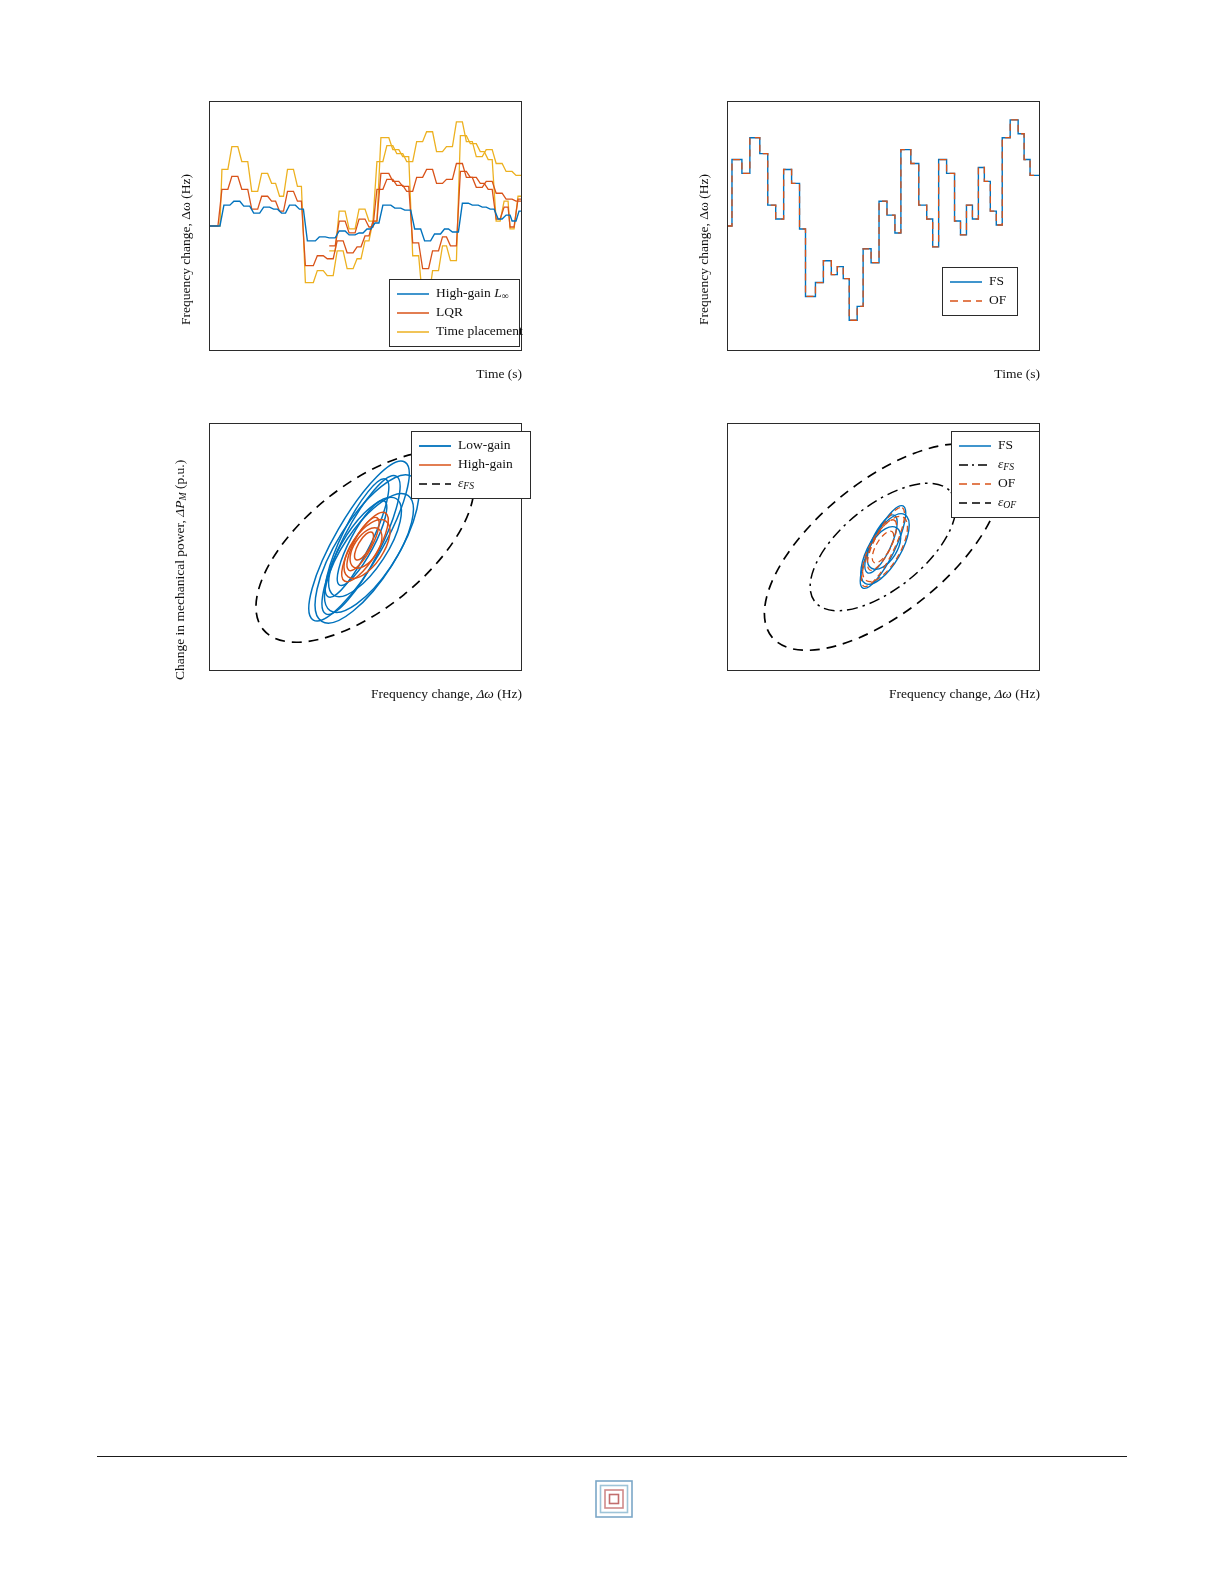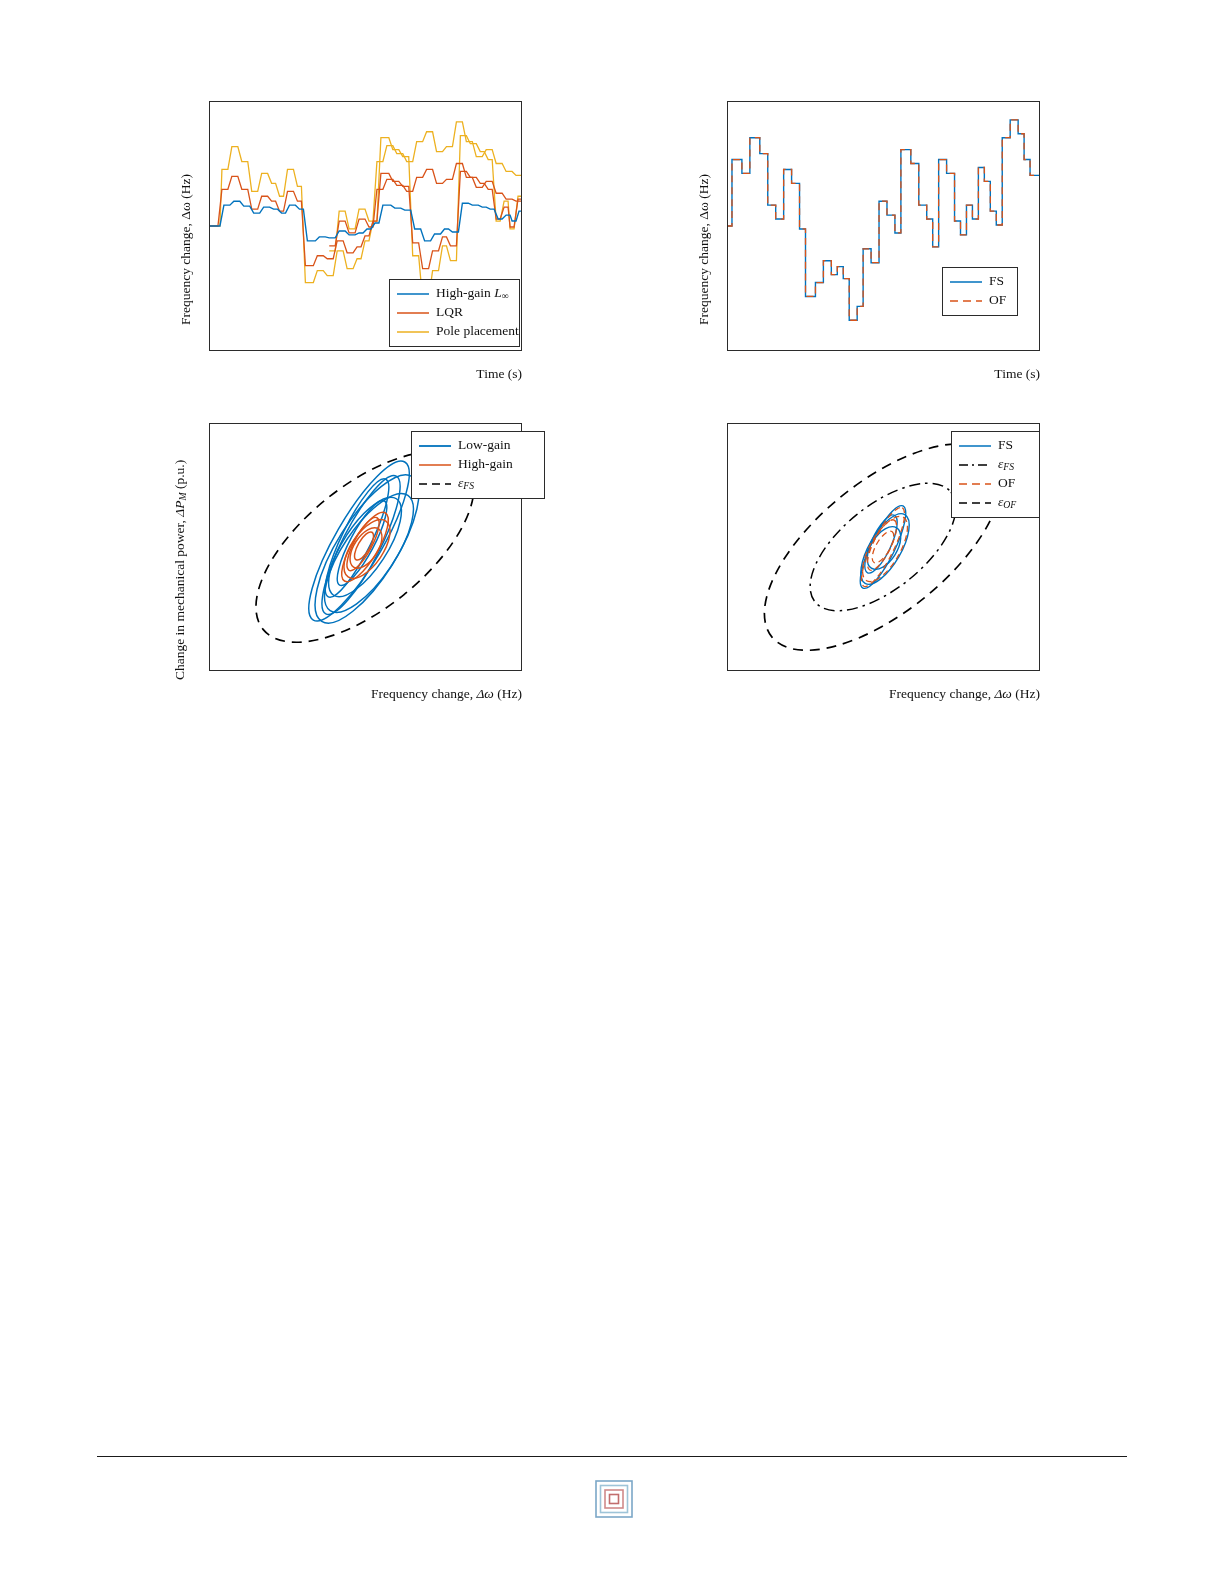--- a/index.html
+++ b/index.html
@@ -150,21 +150,21 @@
             </svg>
         </span>
         <span class="legend-text">LQR</span>
       </div>
       <div class="legend-row">
         <span class="legend-key">
           <svg viewBox="0 0 34 12">
               <line x1="1" y1="6" x2="33" y2="6" stroke="#EDB120" stroke-width="1.5"></line>
             </svg>
         </span>
-        <span class="legend-text">Pole placement</span>
+        <span class="legend-text">Time placement</span>
       </div>
     </div>
 
     <div class="axis-label x" style="left:209px; top:366px; width:313px;">
       <span>Time (s)</span>
     </div>
   </div>
 
   <div class="figure" style="left:600px;top:0;width:560px;height:400px;">
 
@@ -227,21 +227,21 @@
 
           <ellipse cx="156" cy="124" rx="40" ry="13" fill="none" stroke="#D95319" stroke-width="1.5" transform="rotate(-59 156 124)"></ellipse>
           <ellipse cx="158" cy="126" rx="34" ry="16" fill="none" stroke="#D95319" stroke-width="1.5" transform="rotate(-56 158 126)"></ellipse>
           <ellipse cx="154" cy="121" rx="30" ry="9" fill="none" stroke="#D95319" stroke-width="1.5" transform="rotate(-62 154 121)"></ellipse>
           <ellipse cx="157" cy="125" rx="23" ry="12" fill="none" stroke="#D95319" stroke-width="1.5" transform="rotate(-57 157 125)"></ellipse>
           <ellipse cx="155" cy="123" rx="16" ry="6" fill="none" stroke="#D95319" stroke-width="1.5" transform="rotate(-60 155 123)"></ellipse>
         </g>
       </svg>
     </div>
 
-    <div class="legend" style="left:411px; top:31px; width:134px;">
+    <div class="legend" style="left:411px; top:31px; width:120px;">
       <div class="legend-row">
         <span class="legend-key">
           <svg viewBox="0 0 34 12">
               <line x1="1" y1="6" x2="33" y2="6" stroke="#0072BD" stroke-width="1.8"></line>
             </svg>
         </span>
         <span class="legend-text">Low-gain</span>
       </div>
       <div class="legend-row">
         <span class="legend-key">

